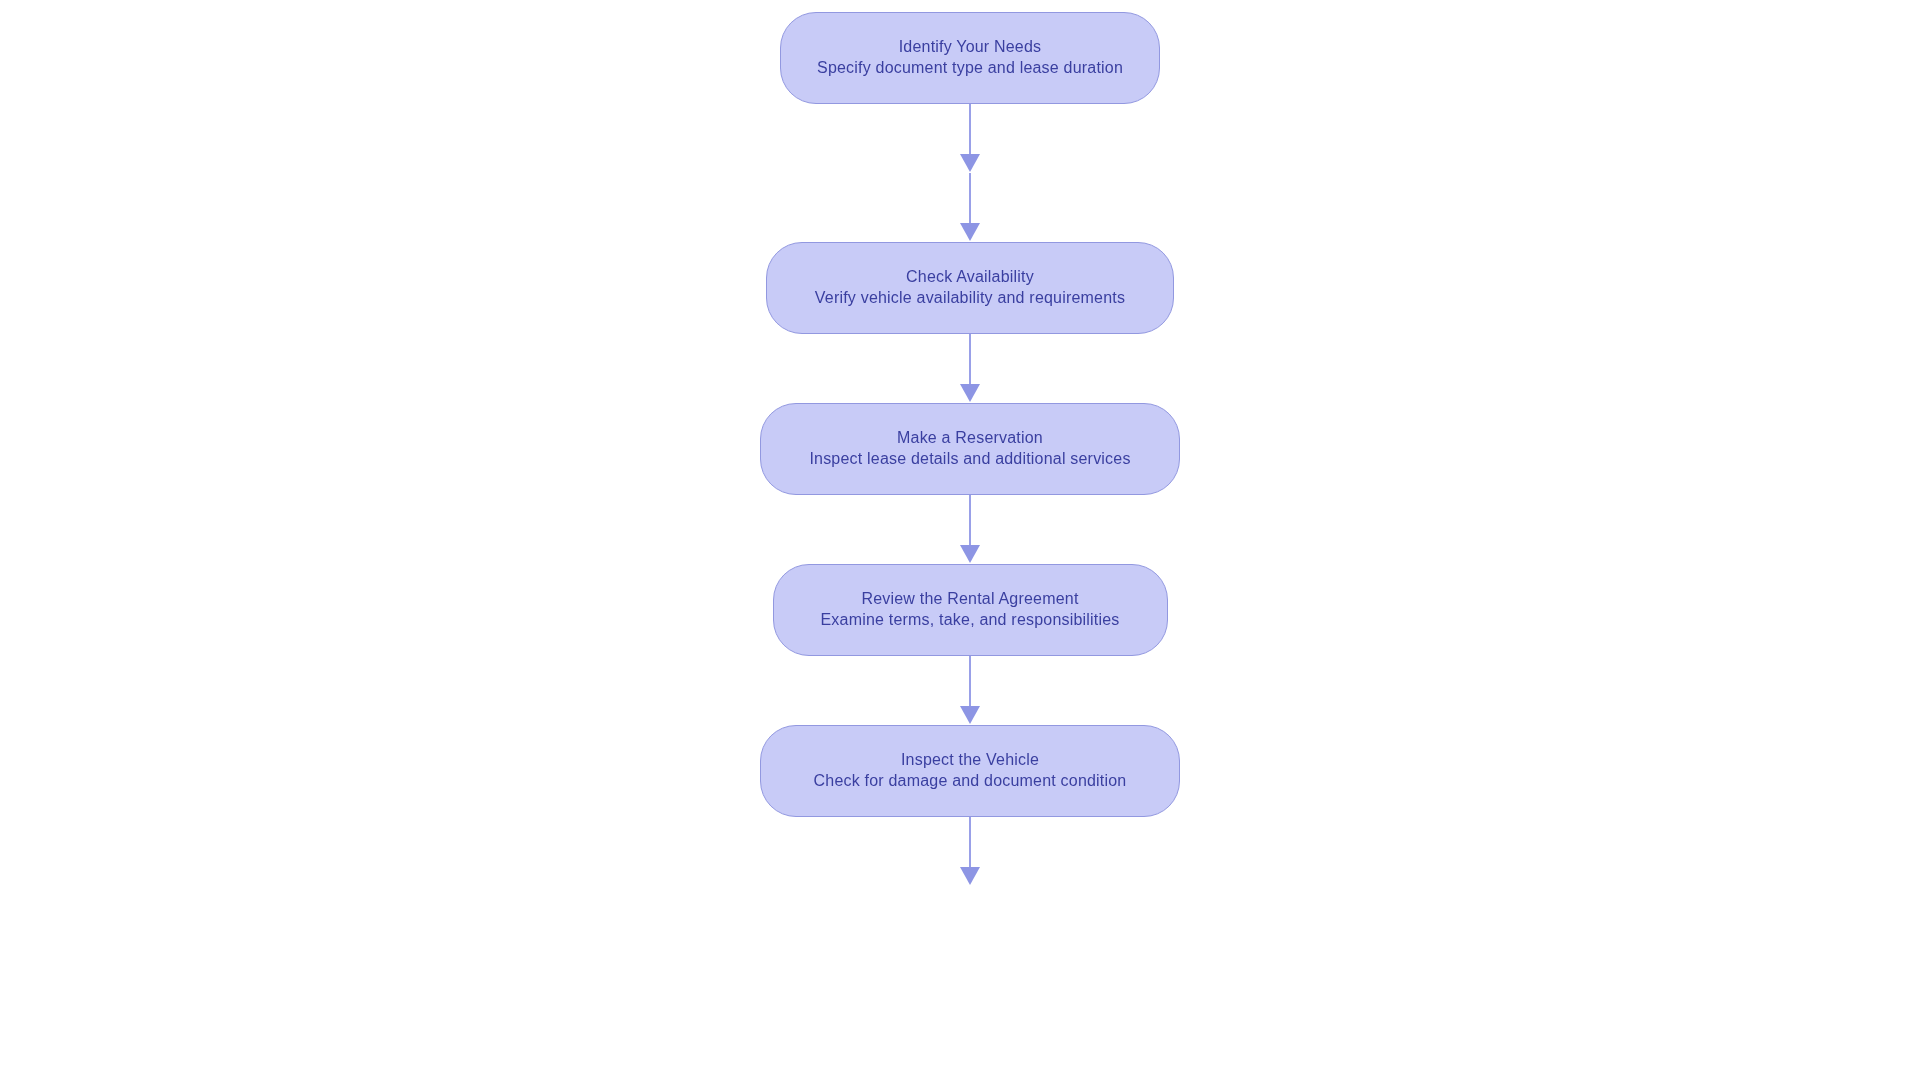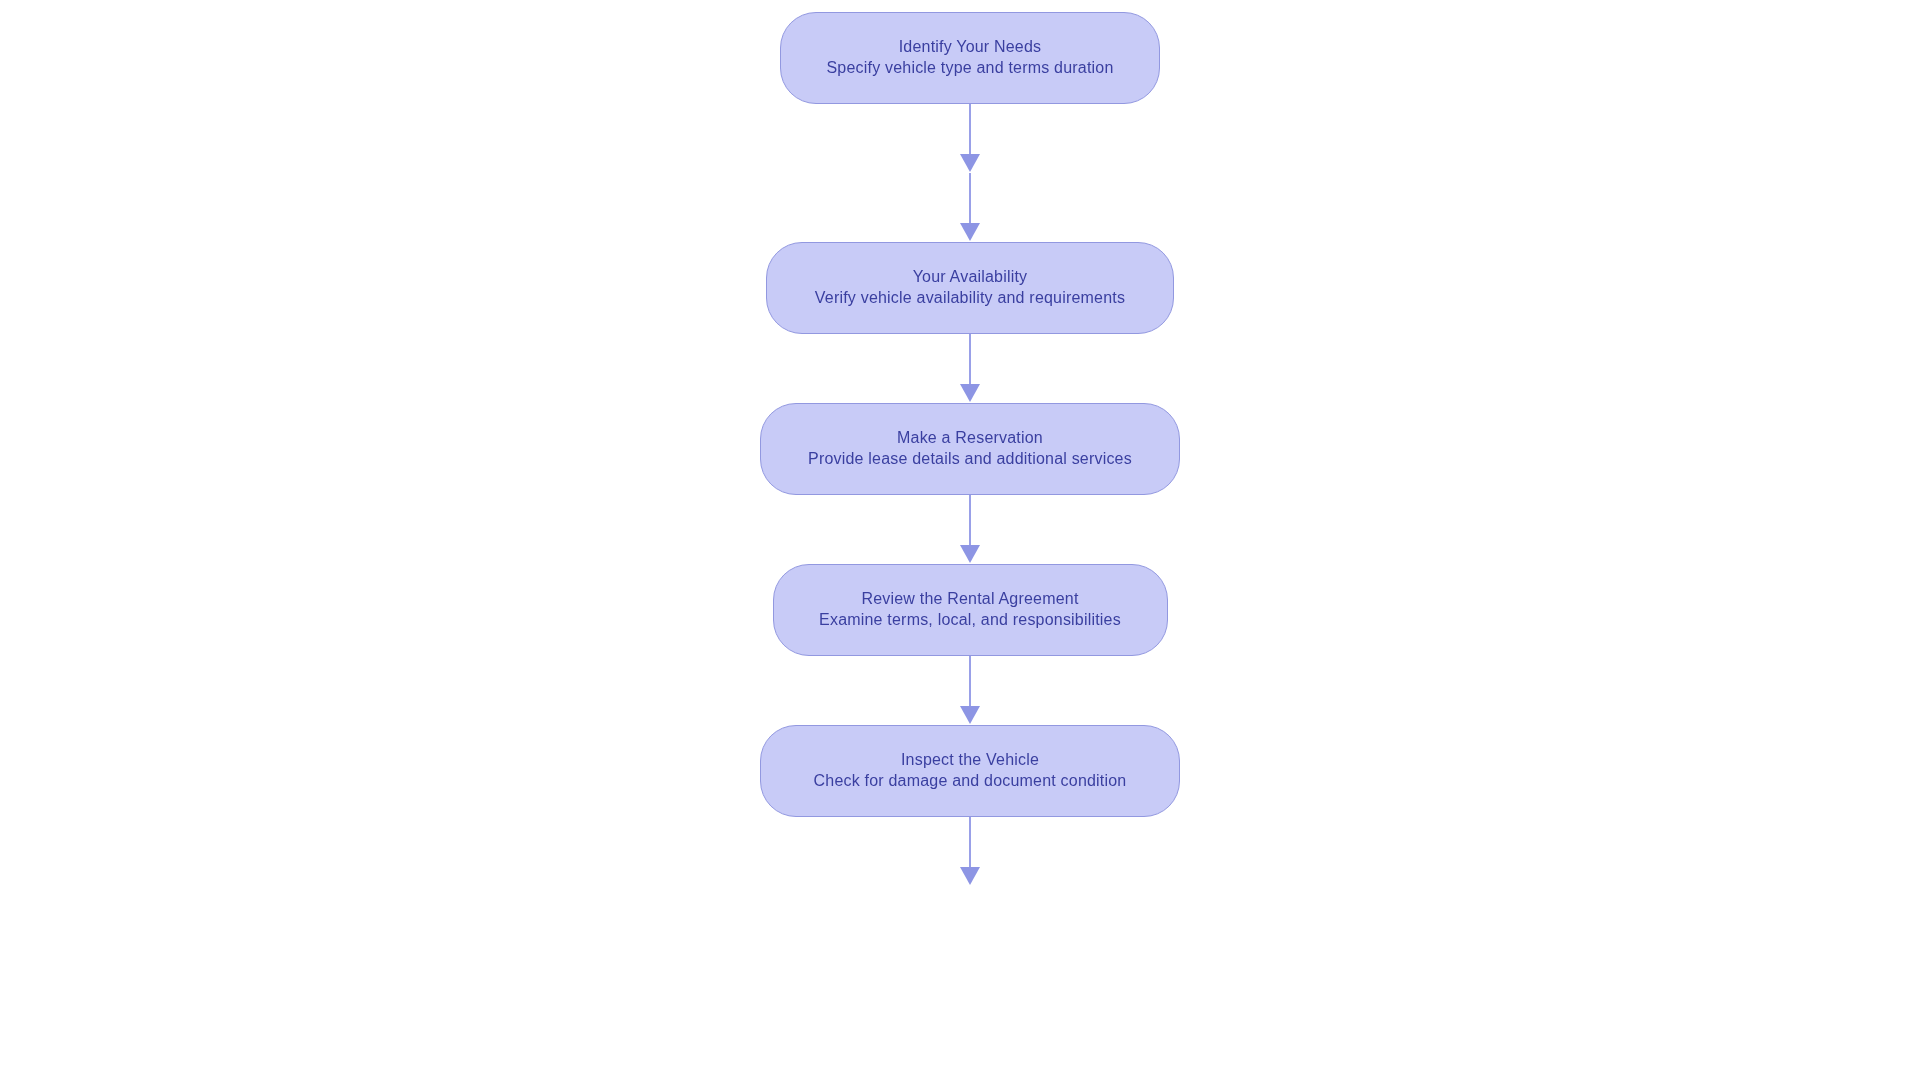--- a/index.html
+++ b/index.html
@@ -56,65 +56,65 @@
   }
 </style>
 </head>
 <body>
 
 <div class="canvas">
   <div class="flow">
 
     <div class="node" style="width:380px">
       <div class="node-title">Identify Your Needs</div>
-      <div class="node-subtitle">Specify vehicle type and terms duration</div>
+      <div class="node-subtitle">Specify document type and lease duration</div>
     </div>
 
     <div class="connector">
       <svg width="24" height="69" viewBox="0 0 24 69">
         <line x1="12" y1="0" x2="12" y2="52" style="stroke:var(--arrow-line,#99a0e8);stroke-width:2"></line>
         <polygon points="2,50 22,50 12,68" style="fill:var(--arrow-head,#8d95e4)"></polygon>
       </svg>
     </div>
 
 
     <div class="connector">
       <svg width="24" height="69" viewBox="0 0 24 69">
         <line x1="12" y1="0" x2="12" y2="52" style="stroke:var(--arrow-line,#99a0e8);stroke-width:2"></line>
         <polygon points="2,50 22,50 12,68" style="fill:var(--arrow-head,#8d95e4)"></polygon>
       </svg>
     </div>
 
     <div class="node" style="width:408px">
-      <div class="node-title">Your Availability</div>
+      <div class="node-title">Check Availability</div>
       <div class="node-subtitle">Verify vehicle availability and requirements</div>
     </div>
 
     <div class="connector">
       <svg width="24" height="69" viewBox="0 0 24 69">
         <line x1="12" y1="0" x2="12" y2="52" style="stroke:var(--arrow-line,#99a0e8);stroke-width:2"></line>
         <polygon points="2,50 22,50 12,68" style="fill:var(--arrow-head,#8d95e4)"></polygon>
       </svg>
     </div>
 
     <div class="node" style="width:420px">
       <div class="node-title">Make a Reservation</div>
-      <div class="node-subtitle">Provide lease details and additional services</div>
+      <div class="node-subtitle">Inspect lease details and additional services</div>
     </div>
 
     <div class="connector">
       <svg width="24" height="69" viewBox="0 0 24 69">
         <line x1="12" y1="0" x2="12" y2="52" style="stroke:var(--arrow-line,#99a0e8);stroke-width:2"></line>
         <polygon points="2,50 22,50 12,68" style="fill:var(--arrow-head,#8d95e4)"></polygon>
       </svg>
     </div>
 
     <div class="node" style="width:395px">
       <div class="node-title">Review the Rental Agreement</div>
-      <div class="node-subtitle">Examine terms, local, and responsibilities</div>
+      <div class="node-subtitle">Examine terms, take, and responsibilities</div>
     </div>
 
     <div class="connector">
       <svg width="24" height="69" viewBox="0 0 24 69">
         <line x1="12" y1="0" x2="12" y2="52" style="stroke:var(--arrow-line,#99a0e8);stroke-width:2"></line>
         <polygon points="2,50 22,50 12,68" style="fill:var(--arrow-head,#8d95e4)"></polygon>
       </svg>
     </div>
 
     <div class="node" style="width:420px">

